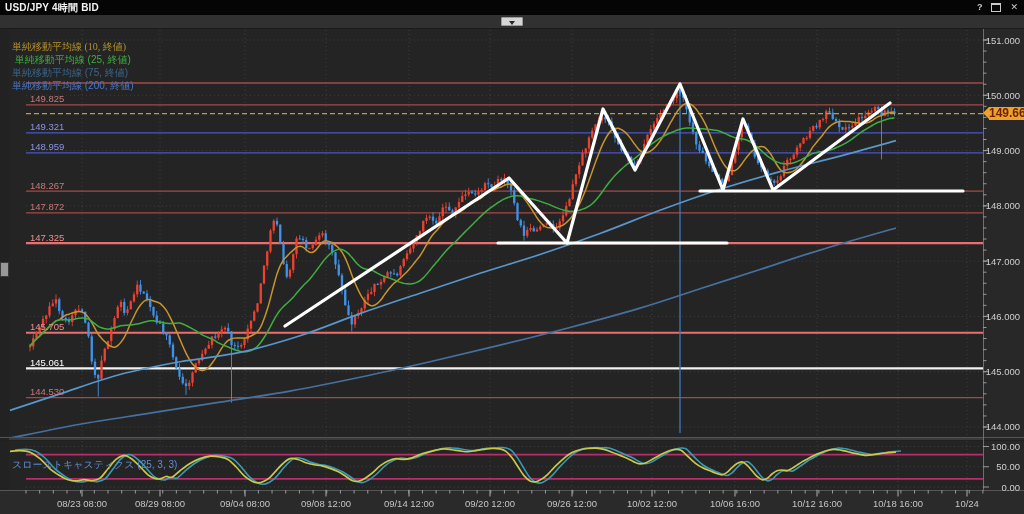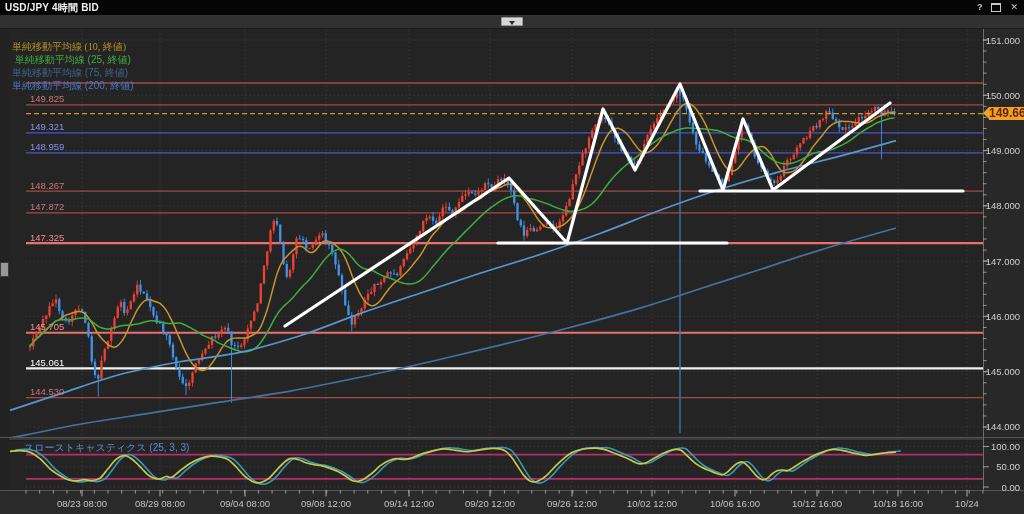--- a/index.html
+++ b/index.html
@@ -8,21 +8,21 @@
   .title-bar{position:absolute;left:0;top:0;width:1024px;height:15px;background:#050505;z-index:5;}
   .title-text{position:absolute;left:5px;top:0;line-height:15px;font-size:10px;font-weight:bold;color:#f2f2f2;letter-spacing:.2px;}
   .win-controls{position:absolute;right:6px;top:0;height:15px;display:flex;gap:9px;align-items:center;z-index:6;}
   .win-btn{color:#c9c9c9;font-size:9px;line-height:15px;font-weight:bold;cursor:default;}
   .win-max{width:8px;height:6px;border:1px solid #c9c9c9;border-top-width:2px;font-size:0;}
   .toolbar{position:absolute;left:0;top:15px;width:1024px;height:13px;background:#313131;border-bottom:1px solid #1b1b1b;z-index:5;}
   .collapse-btn{position:absolute;left:501px;top:2px;width:22px;height:9px;background:#d6d6d6;border:1px solid #9a9a9a;border-radius:1px;padding:0;font-size:0;}
   .collapse-btn .caret{display:block;margin:2px auto 0;width:0;height:0;border-left:3px solid transparent;border-right:3px solid transparent;border-top:4px solid #2a2a2a;}
   svg#chart{position:absolute;left:0;top:0;z-index:1;}
   .legend{position:absolute;left:12px;top:40px;z-index:3;font-size:10px;line-height:13px;white-space:nowrap;}
-  .stoch-label{position:absolute;left:12px;top:441px;z-index:3;font-size:10px;color:#5b8dd6;white-space:nowrap;margin-left:12px;}
+  .stoch-label{position:absolute;left:12px;top:458px;z-index:3;font-size:10px;color:#5b8dd6;white-space:nowrap;}
   .rail-handle{position:absolute;left:0;top:262px;width:7px;height:13px;background:#989898;border:1px solid #3a3a3a;z-index:4;}
   .price-tag{position:absolute;left:989px;top:107px;width:35px;height:13px;background:#f0a128;z-index:4;
              color:#6b2400;font-size:12px;font-weight:bold;text-align:center;line-height:13px;}
   .price-tag::before{content:"";position:absolute;left:-6px;top:0;width:0;height:0;
              border-right:6px solid #f0a128;border-top:6.5px solid transparent;border-bottom:6.5px solid transparent;}
 </style>
 </head>
 <body>
 
 <div class="app">

